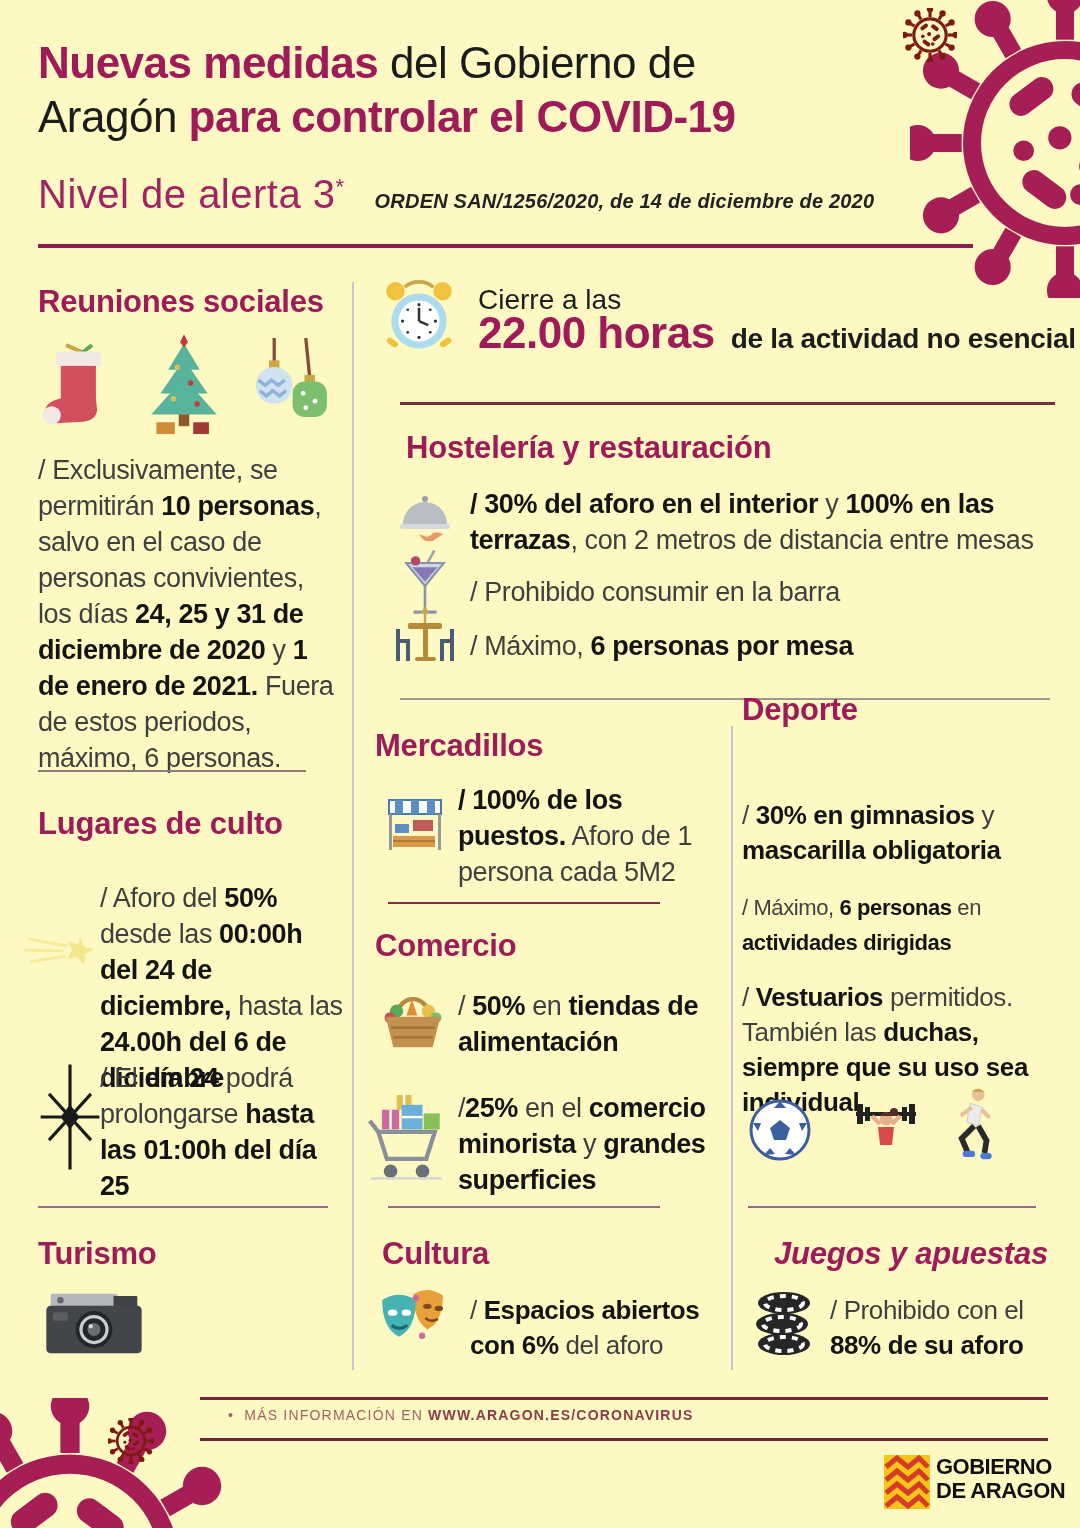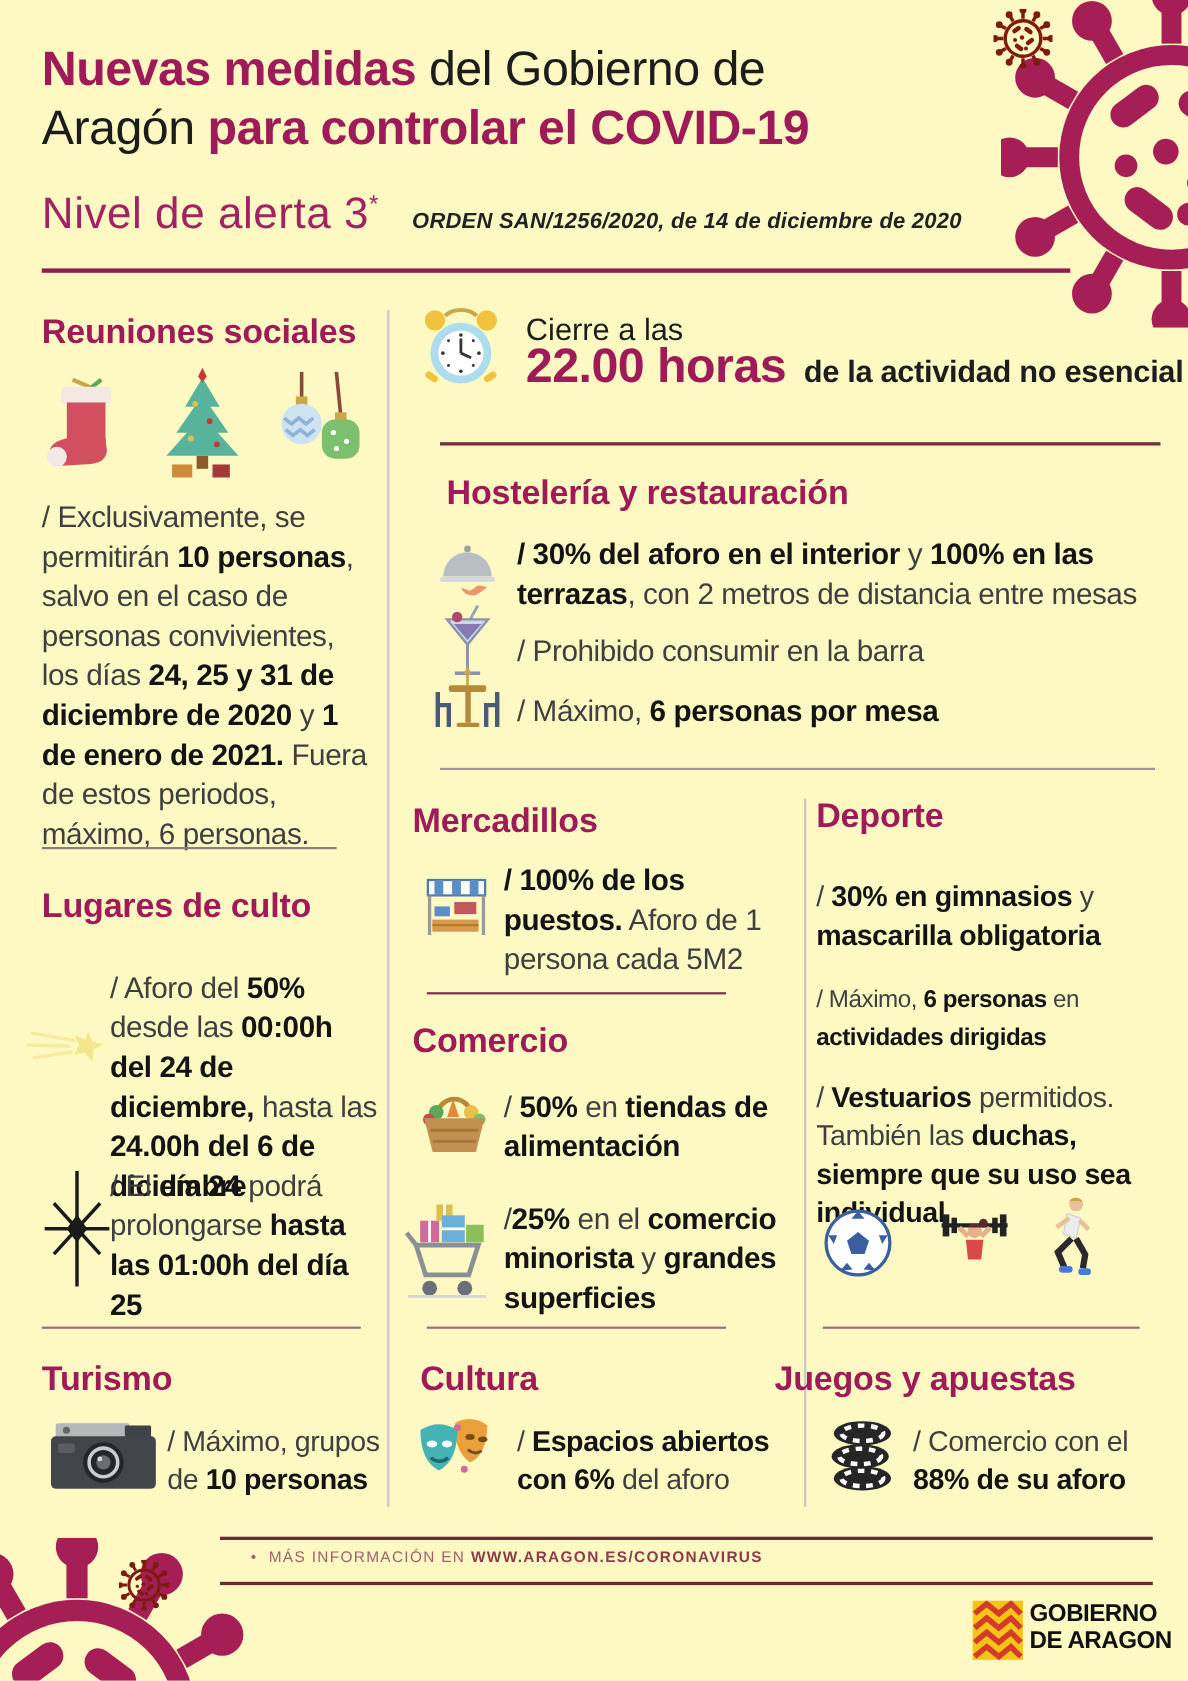--- a/index.html
+++ b/index.html
@@ -197,21 +197,20 @@
     <rect x="8" y="5" width="62" height="13" rx="2" fill="#b5b8ba"></rect>
     <rect x="66" y="7" width="22" height="11" rx="1" fill="#3f4347"></rect>
     <circle cx="17" cy="11" r="3" fill="#63666a"></circle>
     <rect x="4" y="16" width="88" height="44" rx="4" fill="#42464a"></rect>
     <circle cx="48" cy="38" r="17" fill="#23262a"></circle>
     <circle cx="48" cy="38" r="12" fill="none" stroke="#caccce" stroke-width="3"></circle>
     <circle cx="48" cy="38" r="6" fill="#6a6e72"></circle>
       <circle cx="45" cy="35" r="2" fill="#d8dadc"></circle>
     <rect x="10" y="22" width="14" height="8" rx="2" fill="#5a5e62"></rect>
   </svg>
-  <div class="it" style="left:152px;top:1293px;width:200px;font-size:26px;line-height:35px;"><span>/ Máximo, grupos de </span><span class="bold">10 personas</span></div>
 
   <svg class="icon" style="left:378px;top:278px;" width="82" height="82" viewBox="0 0 80 80">
     <circle cx="17" cy="13" r="9" fill="#f0c23e"></circle>
       <circle cx="63" cy="13" r="9" fill="#f0c23e"></circle>
     <path d="M26 9 A18 14 0 0 1 54 9" stroke="#caa84a" stroke-width="3.5" fill="none"></path>
     <rect x="8" y="60" width="12" height="6" rx="3" fill="#f0c23e" transform="rotate(35 14 63)"></rect>
     <rect x="60" y="60" width="12" height="6" rx="3" fill="#f0c23e" transform="rotate(-35 66 63)"></rect>
     <circle cx="40" cy="42" r="27" fill="#aedcef"></circle>
     <circle cx="40" cy="42" r="20" fill="#ffffff"></circle>
     <g fill="#333">
@@ -309,21 +308,21 @@
       <line x1="29" y1="22" x2="46" y2="22" stroke="#fff" stroke-width="2"></line>
     <rect x="47" y="19" width="13" height="13" fill="#8ac05a"></rect>
     <path d="M10 34 h46 l-7 22 h-32 z" fill="none" stroke="#8a9097" stroke-width="3.5"></path>
     <line x1="10" y1="34" x2="3" y2="25" stroke="#8a9097" stroke-width="3.5"></line>
     <circle cx="20" cy="66" r="5.5" fill="#6a7077"></circle>
       <circle cx="46" cy="66" r="5.5" fill="#6a7077"></circle>
     <line x1="4" y1="72" x2="62" y2="72" stroke="#d5d5d5" stroke-width="2"></line>
   </svg>
   <div class="it" style="left:458px;top:1090px;width:260px;"><span>/</span><span class="bold">25%</span><span> en el </span><span class="bold">comercio minorista</span><span> y </span><span class="bold">grandes superficies</span></div>
 
-  <div class="sec-h" style="left:742px;top:724px;text-align:right;">Deporte</div>
+  <div class="sec-h" style="left:742px;top:692px;text-align:right;">Deporte</div>
   <div class="it" style="left:742px;top:798px;width:310px;font-size:26px;line-height:35px;"><span>/ </span><span class="bold">30% en gimnasios</span><span> y </span><span class="bold">mascarilla obligatoria</span></div>
   <div class="it" style="left:742px;top:890px;width:310px;font-size:22px;line-height:35px;"><span>/ Máximo, </span><span class="bold">6 personas</span><span> en </span><span class="bold">actividades dirigidas</span></div>
   <div class="it" style="left:742px;top:980px;width:315px;font-size:26px;line-height:35px;"><span>/ </span><span class="bold">Vestuarios</span><span> permitidos. También las </span><span class="bold">duchas, siempre que su uso sea individual</span></div>
 
   <svg class="icon" style="left:748px;top:1098px;" width="64" height="64" viewBox="0 0 64 64">
     <circle cx="32" cy="32" r="29" fill="#ffffff" stroke="#3c5f9e" stroke-width="3"></circle>
     <polygon points="32,22 42,30 38,42 26,42 22,30" fill="#3c5f9e"></polygon>
     <polygon points="32,3 38,10 26,10" fill="#3c5f9e"></polygon>
     <polygon points="5,25 13,25 10,33" fill="#3c5f9e"></polygon>
     <polygon points="59,25 51,25 54,33" fill="#3c5f9e"></polygon>
@@ -366,32 +365,32 @@
     <path d="M45 33 q6 5 12 1" stroke="#7a4a1a" stroke-width="2.5" fill="none"></path>
     <path d="M4 16 q16 -10 32 0 q0 27 -16 35 q-16 -8 -16 -35 z" fill="#45b3b3"></path>
     <ellipse cx="14" cy="28" rx="4.5" ry="3" fill="#ffffff"></ellipse>
       <ellipse cx="27" cy="28" rx="4.5" ry="3" fill="#ffffff"></ellipse>
     <path d="M13 40 q7 6 15 0" stroke="#1a6a6a" stroke-width="3" fill="none"></path>
     <circle cx="36" cy="14" r="3" fill="#d06a9a"></circle>
       <circle cx="42" cy="50" r="3" fill="#d06a9a"></circle>
   </svg>
   <div class="it" style="left:470px;top:1293px;width:240px;font-size:26px;line-height:35px;"><span>/ </span><span class="bold">Espacios abiertos con 6%</span><span> del aforo</span></div>
 
-  <div class="sec-h" style="left:704px;top:1236px;">Juegos y apuestas</div>
+  <div class="sec-h" style="left:774px;top:1236px;font-style:italic;">Juegos y apuestas</div>
   <svg class="icon" style="left:752px;top:1286px;" width="64" height="74" viewBox="0 0 64 74">
     <g>
       <ellipse cx="32" cy="58" rx="26" ry="11" fill="#262626"></ellipse>
       <ellipse cx="32" cy="58" rx="19" ry="7" fill="none" stroke="#ffffff" stroke-width="4" stroke-dasharray="6 6"></ellipse>
       <ellipse cx="30" cy="38" rx="26" ry="11" fill="#262626"></ellipse>
       <ellipse cx="30" cy="38" rx="19" ry="7" fill="none" stroke="#ffffff" stroke-width="4" stroke-dasharray="6 6"></ellipse>
       <ellipse cx="32" cy="17" rx="26" ry="11" fill="#262626"></ellipse>
       <ellipse cx="32" cy="17" rx="19" ry="7" fill="none" stroke="#ffffff" stroke-width="4" stroke-dasharray="6 6"></ellipse>
     </g>
   </svg>
-  <div class="it" style="left:830px;top:1293px;width:230px;font-size:26px;line-height:35px;"><span>/ Comercio con el </span><span class="bold">88% de su aforo</span></div>
+  <div class="it" style="left:830px;top:1293px;width:230px;font-size:26px;line-height:35px;"><span>/ Prohibido con el </span><span class="bold">88% de su aforo</span></div>
 
   <div class="hr" style="left:200px;top:1397px;width:848px;background:#6d2a36;height:2.5px;"></div>
   <div class="foot-info">
     <span>•</span>&nbsp;&nbsp;<span>MÁS INFORMACIÓN EN </span><span class="url">WWW.ARAGON.ES/CORONAVIRUS</span>
   </div>
   <div class="hr" style="left:200px;top:1438px;width:848px;background:#6d2a36;height:2.5px;"></div>
 
   <div class="logo">
     <svg width="46" height="54" viewBox="0 0 46 54">
       <rect x="0" y="0" width="46" height="54" fill="#f5c518"></rect>

